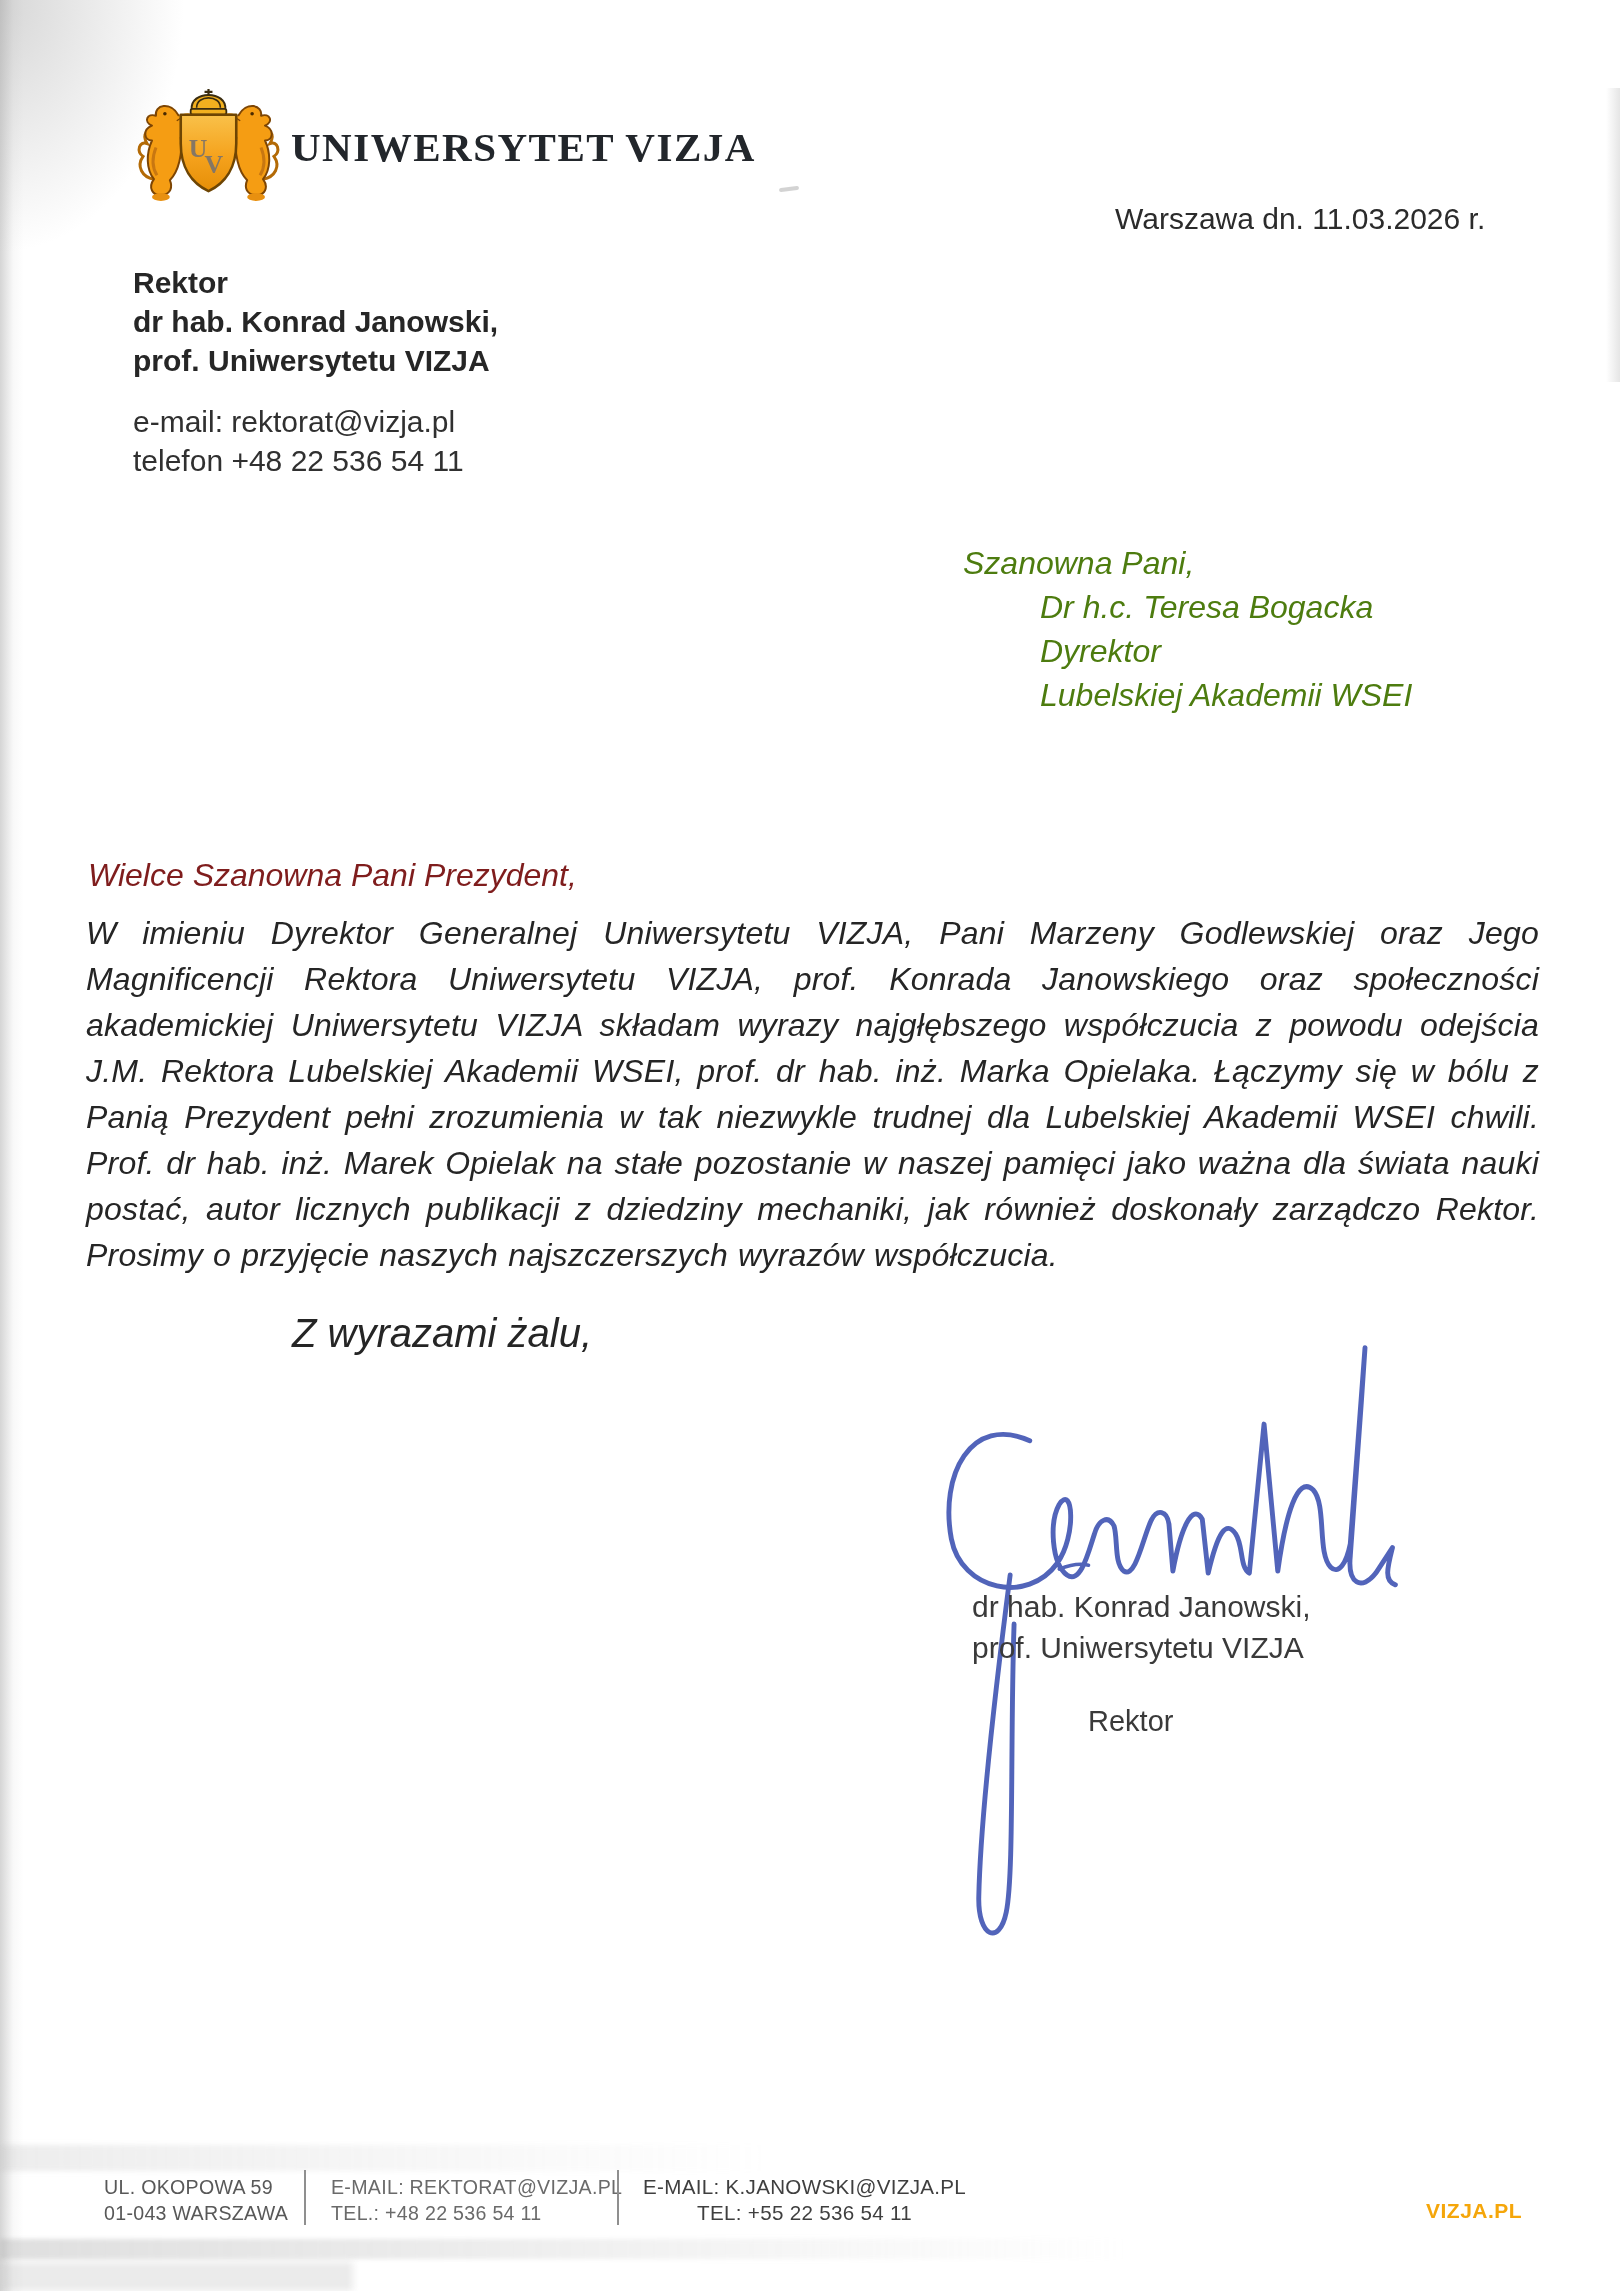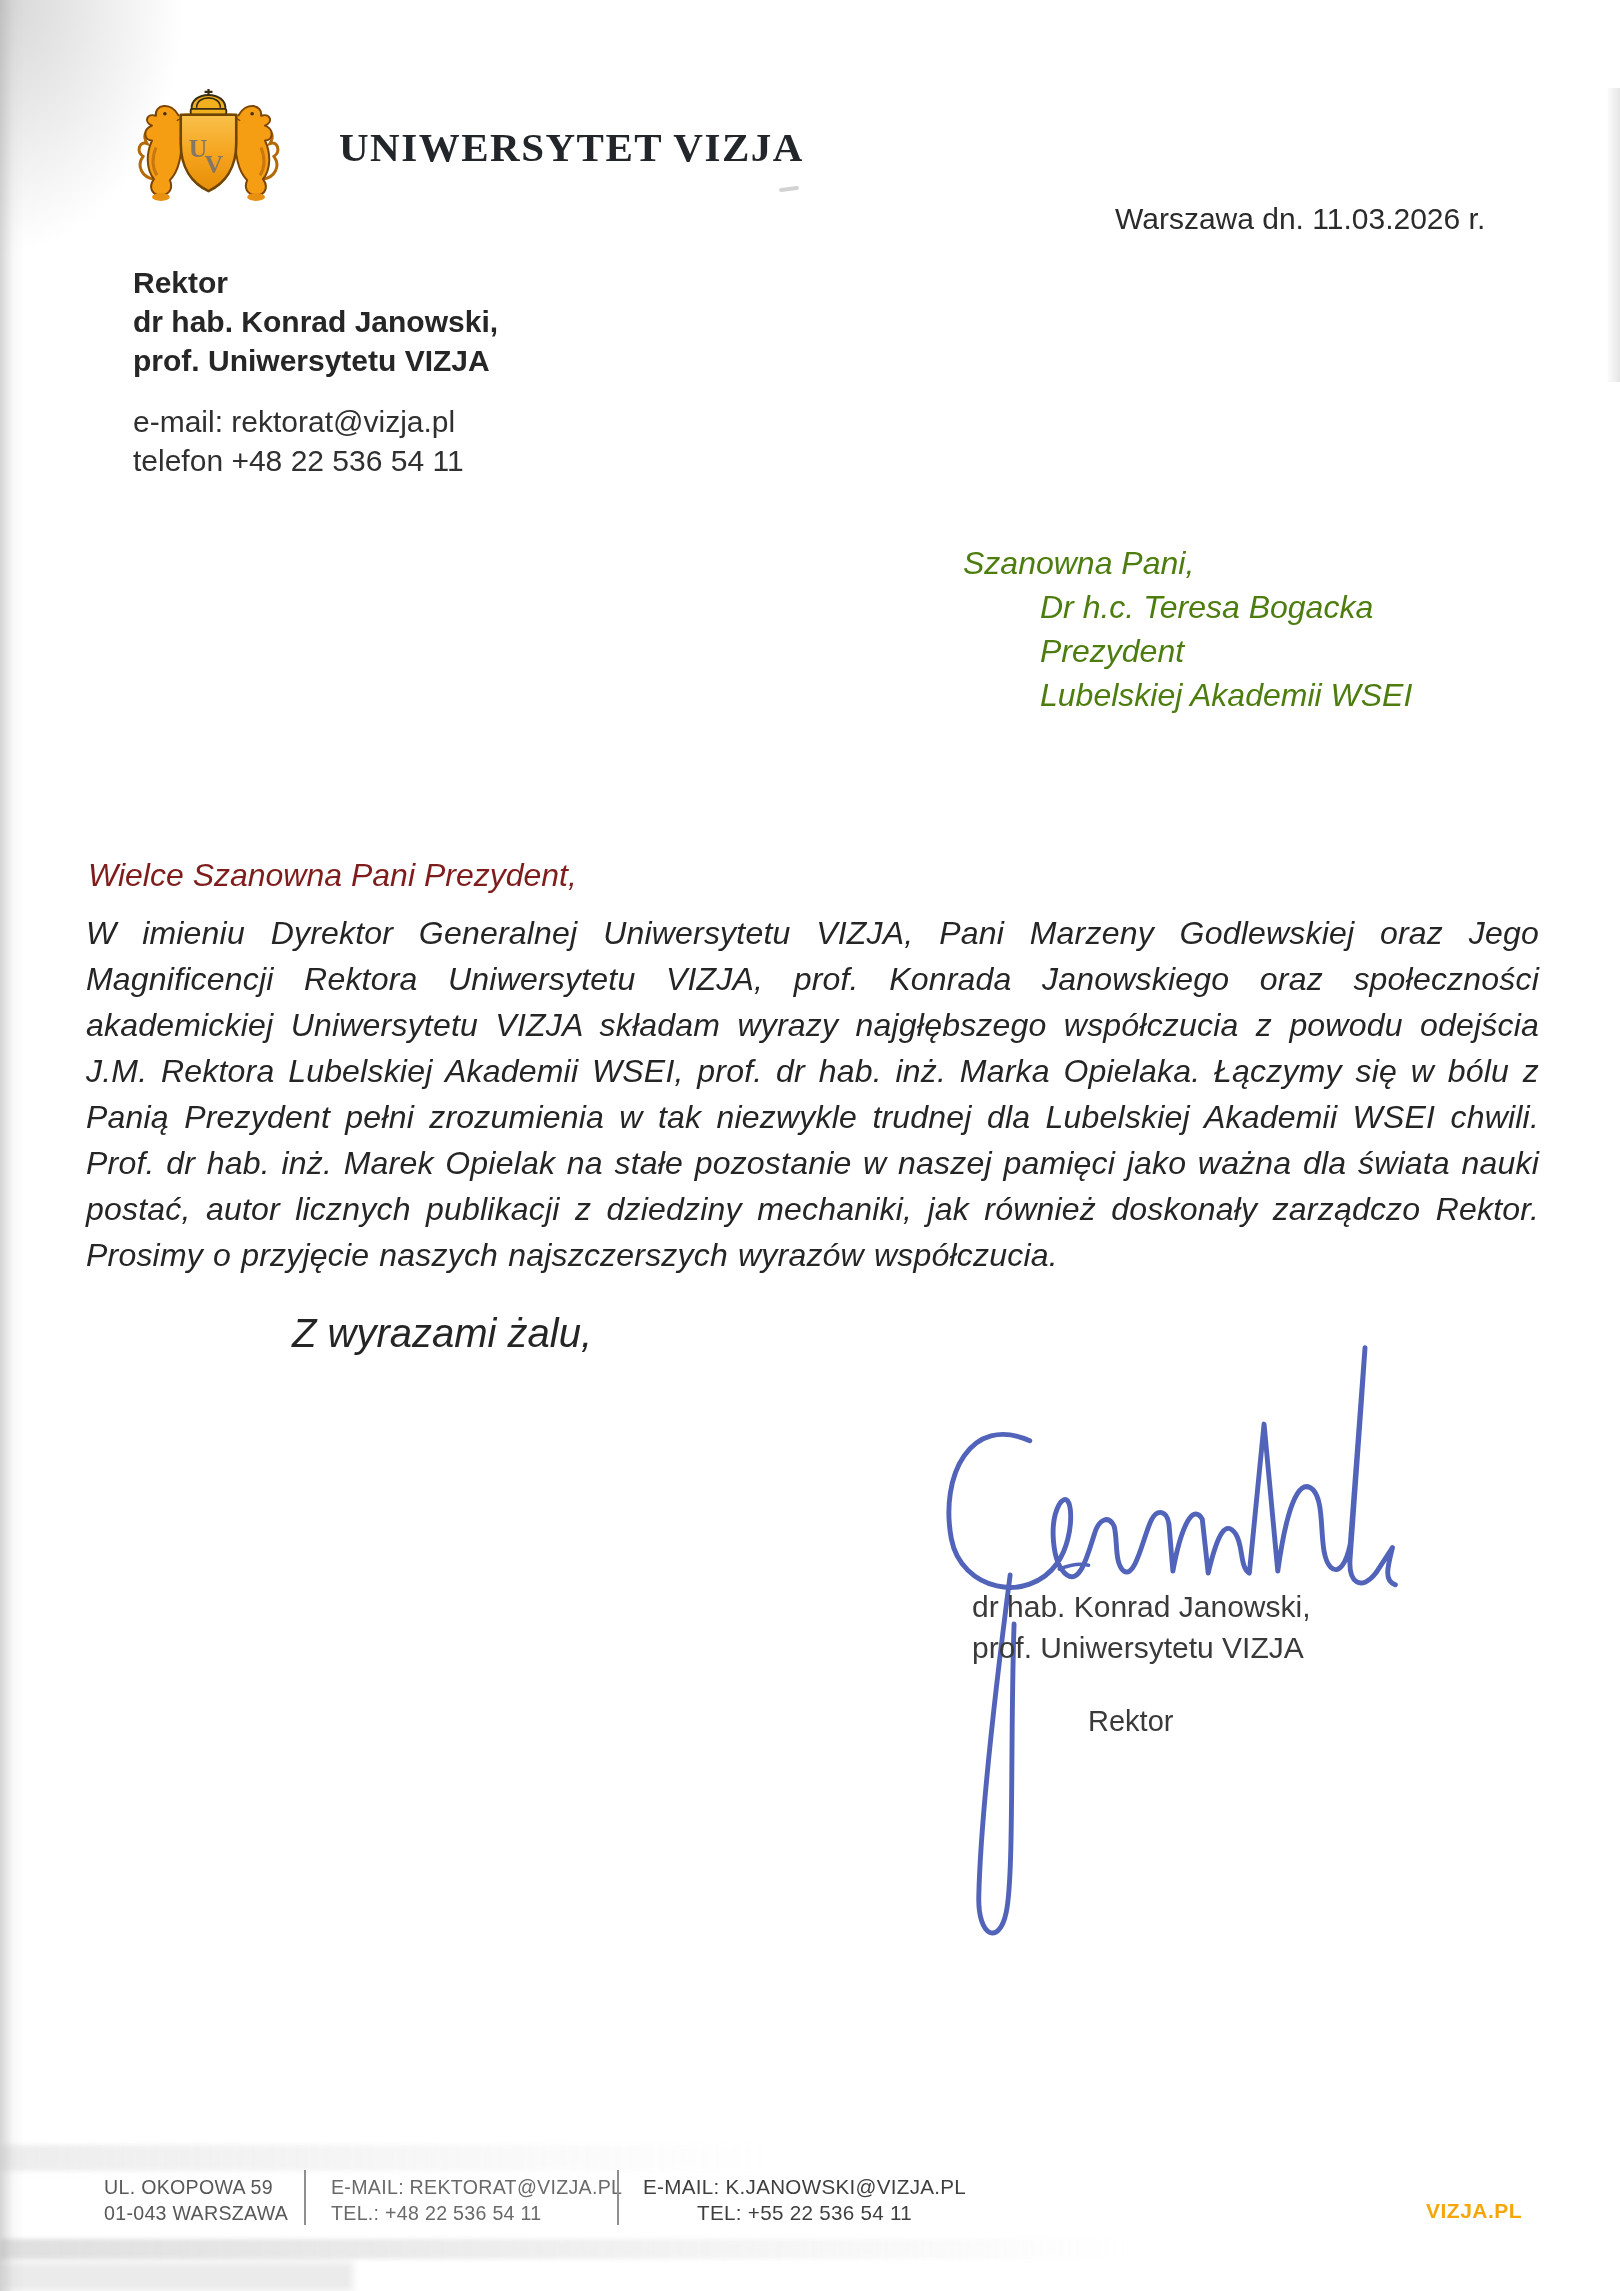--- a/index.html
+++ b/index.html
@@ -24,21 +24,21 @@
     background:rgba(190,190,190,.30);filter:blur(3.9px);}
   .scan-dash{position:absolute;left:779px;top:187px;width:19.6px;height:3.9px;border-radius:2px;
     background:rgba(175,175,175,.55);transform:rotate(-7deg);}
   .scan-right-top{position:absolute;right:0;top:88px;width:13.7px;height:294px;
     background:linear-gradient(to left, rgba(170,170,170,.30), transparent);}
   
   .crest{position:absolute;left:134px;top:88px;width:149px;height:114px;}
   .brand-title{
     position:absolute;left:291px;top:123px;
     font-family:"Liberation Serif", serif;font-weight:bold;
-    font-size:41px;letter-spacing:1.5px;color:#22262b;white-space:nowrap;margin-left:48px;
+    font-size:41px;letter-spacing:1.5px;color:#22262b;white-space:nowrap;
   }
   
   .date-line{position:absolute;left:1115px;top:202px;font-size:30px;color:#2b2b2b;white-space:nowrap;}
   
   .sender{position:absolute;left:133px;top:263px;font-size:30px;line-height:39px;color:#262626;}
   .sender .b{font-weight:bold;}
   .sender .contact{margin-top:21.6px;font-weight:normal;color:#303030;}
   
   .recipient{position:absolute;left:963px;top:541px;font-size:32px;line-height:44px;
     font-style:italic;color:#4d7c0f;}
@@ -136,21 +136,21 @@
     <div class="b">prof. Uniwersytetu VIZJA</div>
     <div class="contact">
       <div>e-mail: rektorat@vizja.pl</div>
       <div>telefon +48 22 536 54 11</div>
     </div>
   </div>
 
   <div class="recipient">
     <div>Szanowna Pani,</div>
     <div class="indent">Dr h.c. Teresa Bogacka</div>
-    <div class="indent">Prezydent</div>
+    <div class="indent">Dyrektor</div>
     <div class="indent">Lubelskiej Akademii WSEI</div>
   </div>
 
   <div class="greeting">Wielce Szanowna Pani Prezydent,</div>
   <div class="body-par">W imieniu Dyrektor Generalnej Uniwersytetu VIZJA, Pani Marzeny Godlewskiej oraz Jego Magnificencji Rektora Uniwersytetu VIZJA, prof. Konrada Janowskiego oraz społeczności akademickiej Uniwersytetu VIZJA składam wyrazy najgłębszego współczucia z powodu odejścia J.M. Rektora Lubelskiej Akademii WSEI, prof. dr hab. inż. Marka Opielaka. Łączymy się w bólu z Panią Prezydent pełni zrozumienia w tak niezwykle trudnej dla Lubelskiej Akademii WSEI chwili. Prof. dr hab. inż. Marek Opielak na stałe pozostanie w naszej pamięci jako ważna dla świata nauki postać, autor licznych publikacji z dziedziny mechaniki, jak również doskonały zarządczo Rektor. Prosimy o przyjęcie naszych najszczerszych wyrazów współczucia.</div>
   <div class="closing">Z wyrazami żalu,</div>
 
   <svg class="sig-ink" viewBox="0 0 520 660">
     <g fill="none" stroke="#3A4FB0" stroke-width="5" stroke-linecap="round" stroke-linejoin="round" opacity="0.88">
       <path d="M120,115 C60,88 28,150 40,215 C50,268 118,282 148,240

